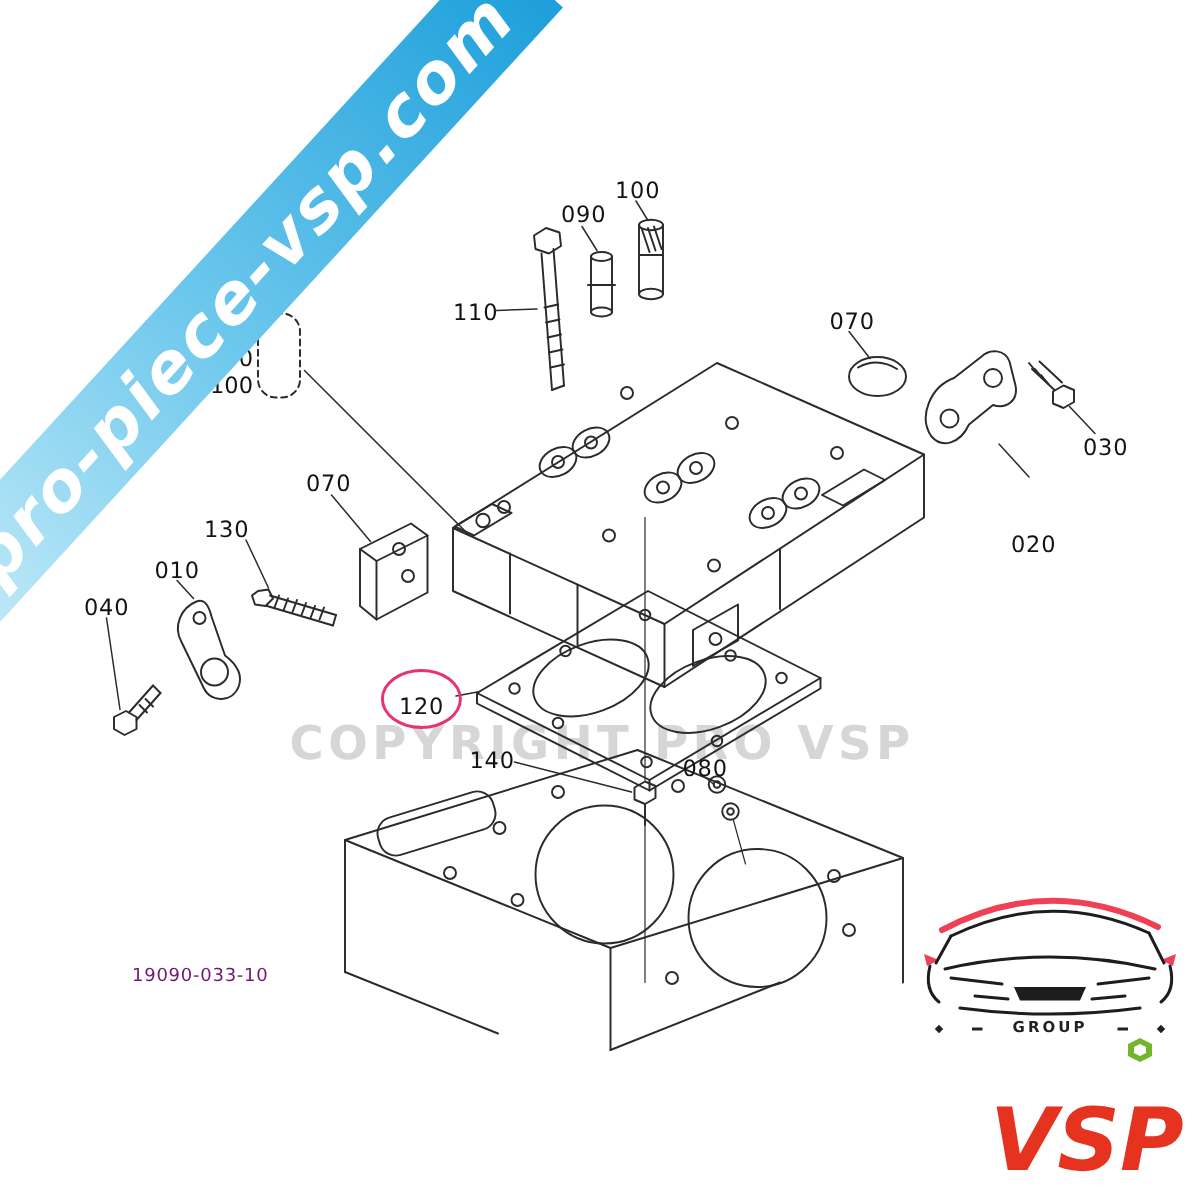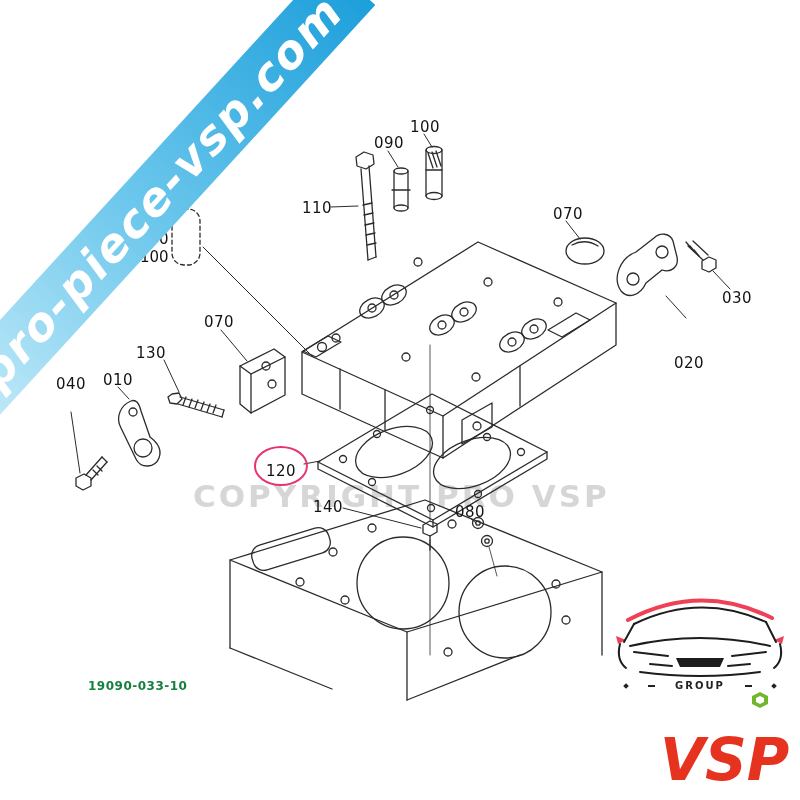--- a/index.html
+++ b/index.html
@@ -17,21 +17,21 @@
   svg.diagram-art { position:absolute; left:0; top:0; z-index:2; }
 
   .part-label { position:absolute; z-index:3; font-size:15px; color:#131313; letter-spacing:.5px; white-space:nowrap; }
   .label-group { position:absolute; z-index:3; font-size:15px; color:#131313; line-height:18px; }
   .part-label.highlight {
     left:281px; top:466px; transform:translate(-50%,-50%);
     border:2.5px solid #e8336e; border-radius:50%;
     padding:14px 10px 4px;
   }
   .ref-code { position:absolute; left:88px; top:643px; z-index:3;
-    font-size:12px; font-weight:bold; letter-spacing:.5px; color:#15803d;margin-top:36px; }
+    font-size:12px; font-weight:normal; letter-spacing:.5px; color:#701a75; }
 
   
   .ribbon {
     position:absolute; left:-30px; top:368px; width:565px; height:64px; z-index:4;
     transform-origin:0 50%; transform:rotate(-47.5deg);
     background:linear-gradient(90deg,#bfe9f8 0%, #6cc7ec 45%, #1d9fdb 100%);
     display:flex; align-items:center; justify-content:center;
   }
   .ribbon span { font-size:46px; font-weight:bold; font-style:italic;
     color:#fff; letter-spacing:2px; white-space:nowrap; }
@@ -266,21 +266,21 @@
 
   <div class="label-group" style="left:140px; top:212px;">
     <div>060</div>
     <div>070</div>
     <div>100</div>
   </div>
 
   <div class="part-label" style="left:204px; top:313px;">070</div>
   <div class="part-label" style="left:136px; top:344px;">130</div>
   <div class="part-label" style="left:103px; top:371px;">010</div>
-  <div class="part-label" style="left:56px; top:375px;">040</div>
+  <div class="part-label" style="left:56px; top:396px;">040</div>
 
   <div class="part-label highlight">120</div>
 
   <div class="part-label" style="left:313px; top:498px;">140</div>
   <div class="part-label" style="left:455px; top:503px;">080</div>
 
   <div class="ref-code">19090-033-10</div>
 
   <div class="ribbon">
     <span>pro-piece-vsp.com</span>

